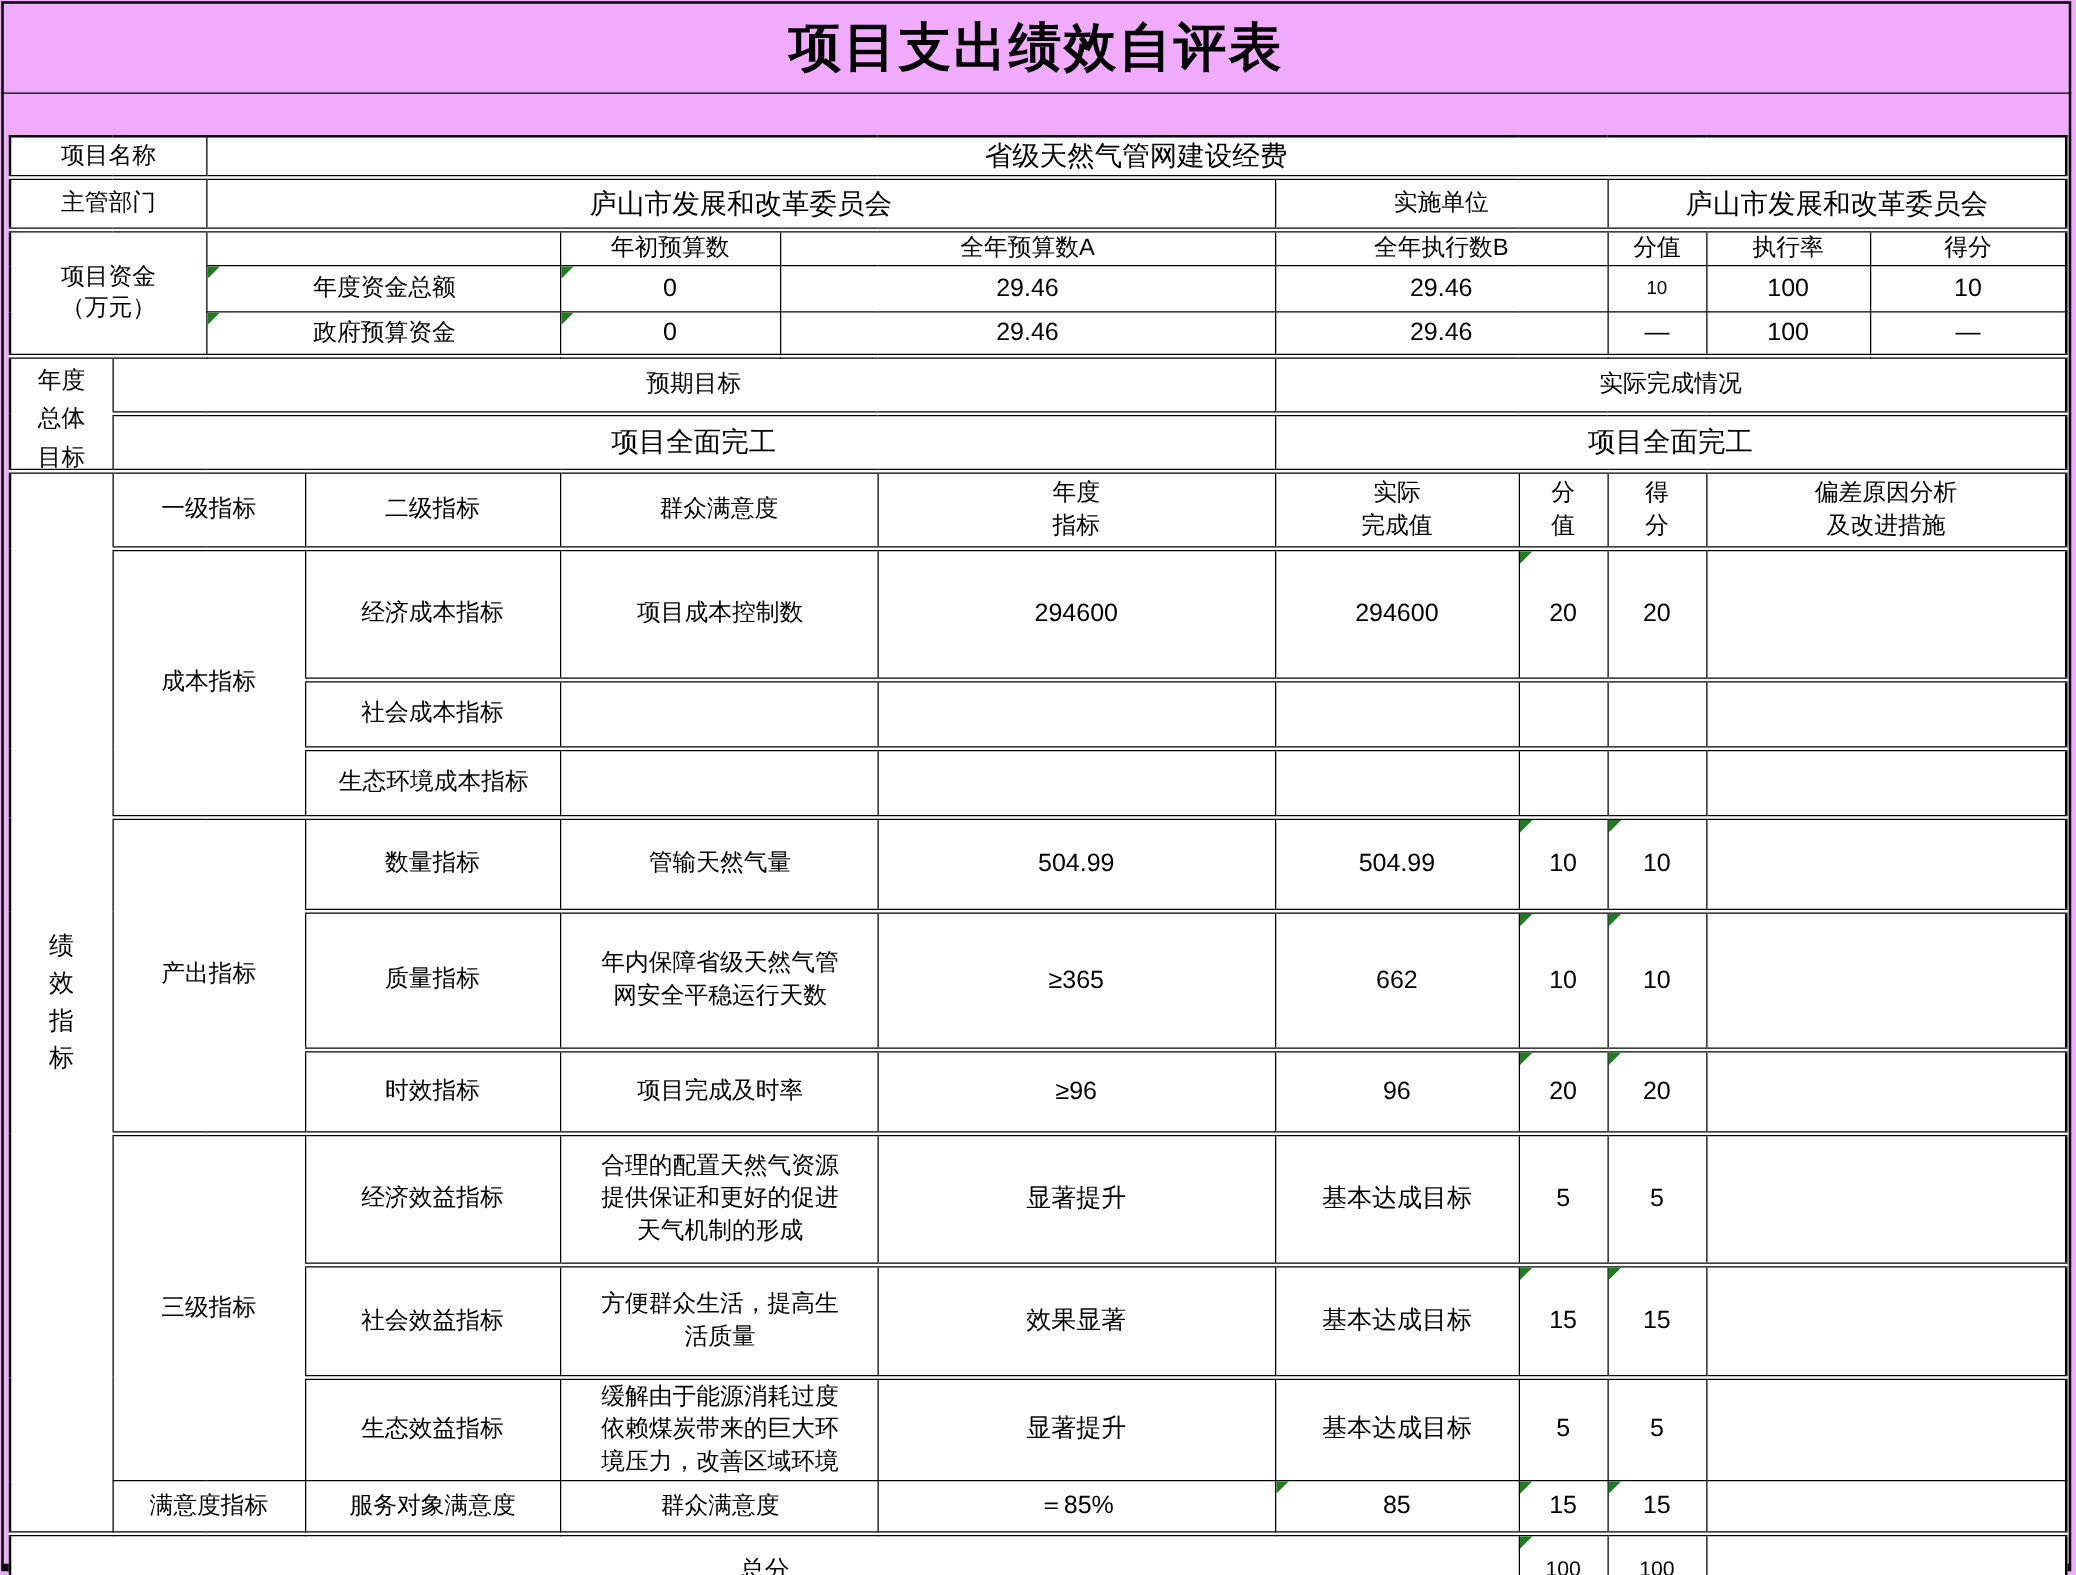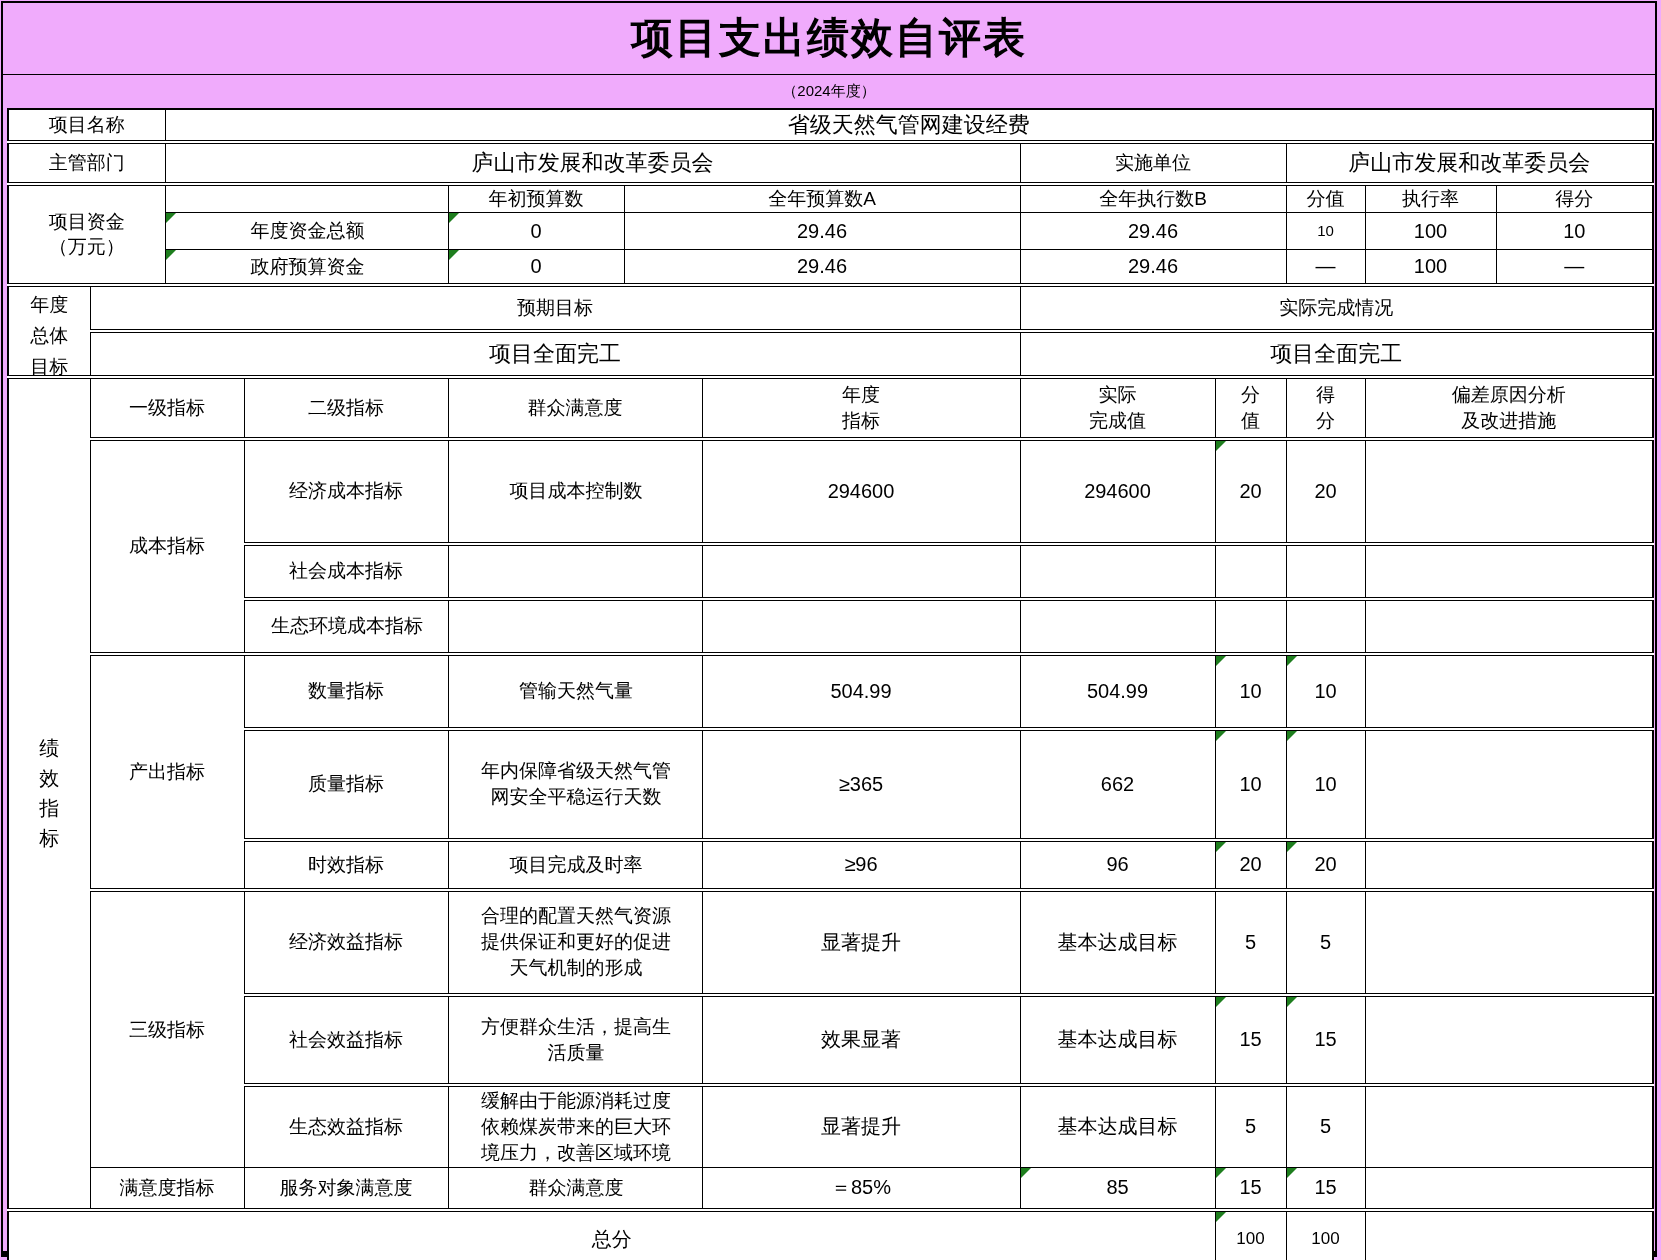--- a/index.html
+++ b/index.html
@@ -44,21 +44,20 @@
     border-top:10px solid #1e7e1e; border-right:10px solid transparent;
   }
 </style>
 </head>
 <body>
 
 <div class="sheet">
   <div class="outer"></div>
 
   <div class="title-row">项目支出绩效自评表</div>
-  <div class="subtitle-row">（2024年度）</div>
 
   <table class="main">
     <colgroup>
       <col style="width:82px">
         <col style="width:75px">
         <col style="width:79px">
         <col style="width:204px">
       <col style="width:176px">
         <col style="width:78px">
         <col style="width:318px">
@@ -192,21 +191,21 @@
       <td>质量指标</td>
       <td colspan="2" class="tl lh26">年内保障省级天然气管
 网安全平稳运行天数</td>
       <td class="md20">≥365</td>
       <td class="md20">662</td>
       <td class="md20 gc">10</td>
       <td class="md20 gc">10</td>
       <td colspan="2"></td>
     </tr>
 
-    <tr class="dt" style="height:50px">
+    <tr class="dt" style="height:67px">
       <td>时效指标</td>
       <td colspan="2" class="tl">项目完成及时率</td>
       <td class="md20">≥96</td>
       <td class="md20">96</td>
       <td class="md20 gc">20</td>
       <td class="md20 gc">20</td>
       <td colspan="2"></td>
     </tr>
 
     <tr class="dt" style="height:105px">

